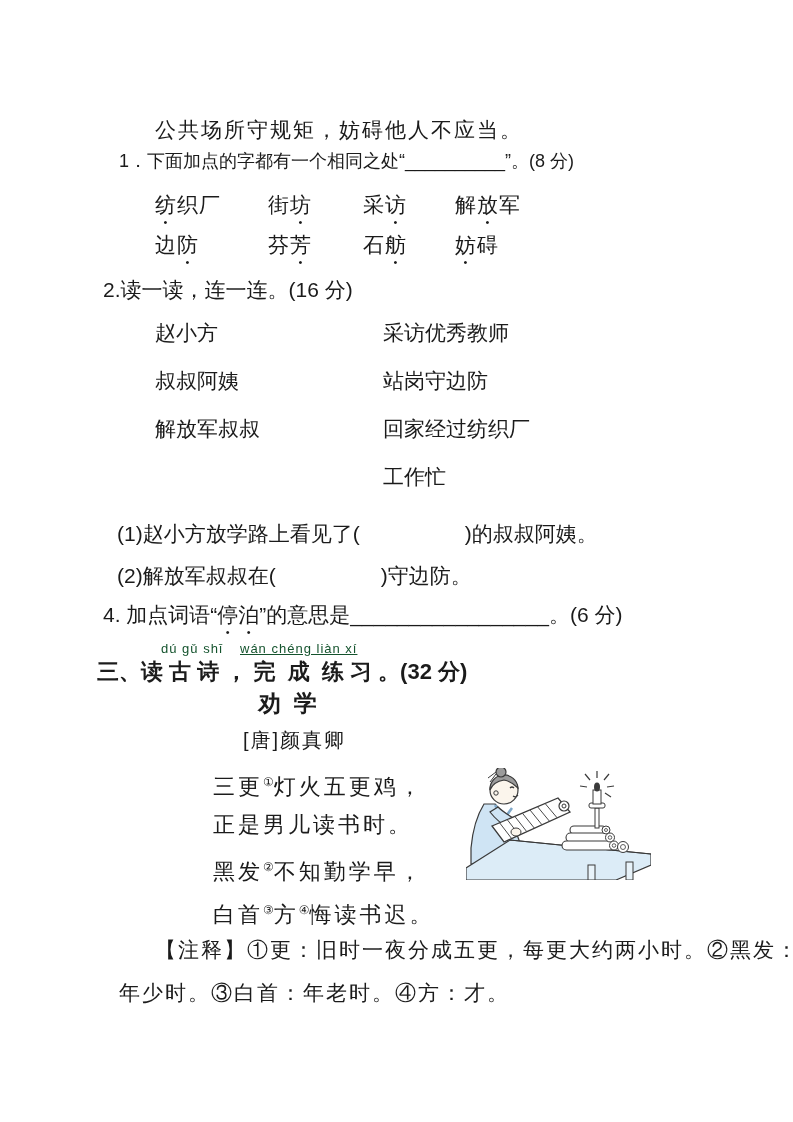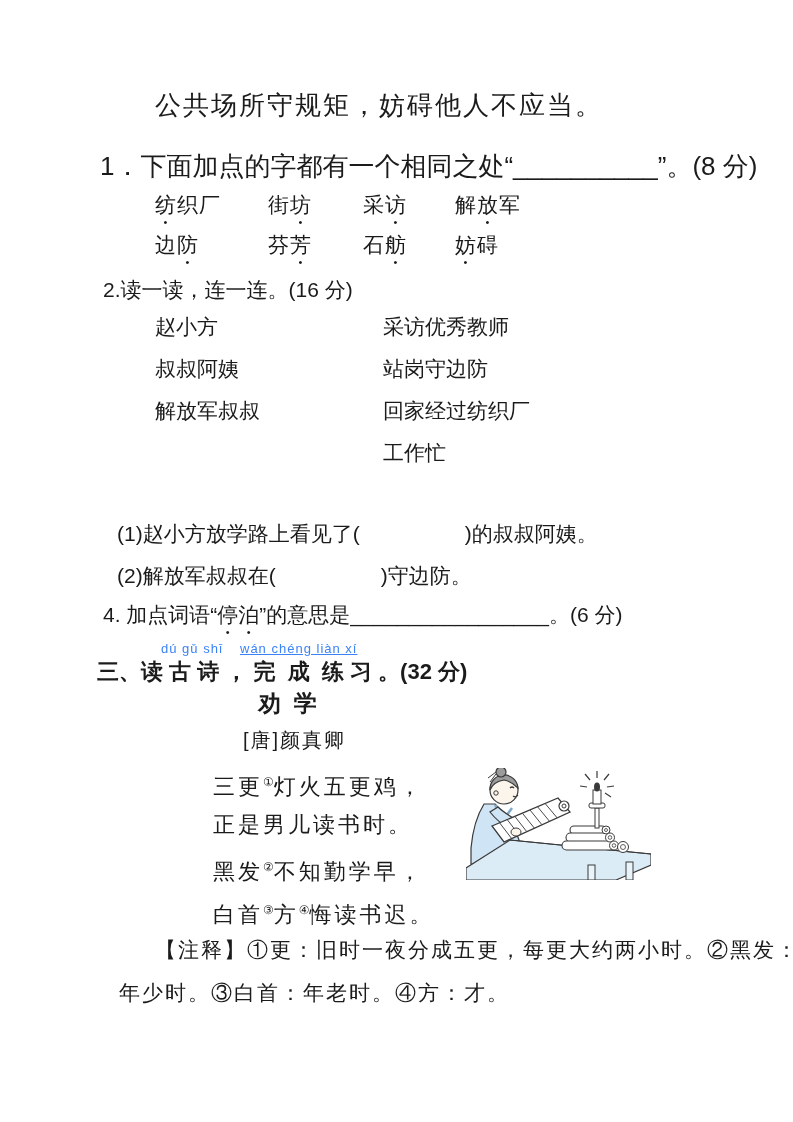--- a/index.html
+++ b/index.html
@@ -4,38 +4,38 @@
 <style>
   html,body{margin:0;padding:0;background:#fff;}
   .page{position:relative;width:793px;height:1122px;background:#ffffff;overflow:hidden;
         color:#1b1b1b;font-family:"Liberation Sans",sans-serif;}
   .abs{position:absolute;white-space:nowrap;}
   .pre{white-space:pre;}
   .hei{font-family:"Liberation Sans",sans-serif;}
   .kai{font-family:"DejaVu Serif",serif;}
   .song{font-family:Liberation Sans, sans-serif;}
 
-  #intro{left:155px;top:88px;font-size:26px;letter-spacing:2px;}
-  #q1h{left:100px;top:149px;font-size:26px;}
+  #intro{left:155px;top:116px;font-size:21px;letter-spacing:2px;}
+  #q1h{left:119px;top:149px;font-size:18px;}
   .word-row{left:155px;height:28px;width:520px;font-size:21px;letter-spacing:1px;}
   #wrow1{top:191px;} #wrow2{top:231px;}
   .word{position:absolute;top:0;}
   .word:nth-child(1){left:0;} .word:nth-child(2){left:113px;}
   .word:nth-child(3){left:208px;} .word:nth-child(4){left:300px;}
   .em-dot{-webkit-text-emphasis:filled dot #1b1b1b;-webkit-text-emphasis-position:under left;
           text-emphasis:filled dot #1b1b1b;text-emphasis-position:under left;}
   #q2h{left:103px;top:276px;font-size:21px;}
   .mcol{top:312px;font-size:21px;}
   #mleft{left:155px;} #mright{left:383px;}
-  .mitem{height:42px;line-height:30px;}
+  .mitem{height:42px;line-height:30px;margin-top:6px;}
   #q3h{left:103px;top:479px;font-size:21px;}
   #q3i1{left:117px;top:520px;font-size:21px;}
   #q3i2{left:117px;top:562px;font-size:21px;}
   #q4{left:103px;top:601px;font-size:21px;}
-  .pinyin{font-size:13px;color:#3b82f6;letter-spacing:1px;}
+  .pinyin{font-size:13px;color:#14532d;letter-spacing:1px;}
   #pinyin1{left:161px;top:641px;} #pinyin2{left:240px;top:641px;text-decoration:underline;}
   #sech{left:97px;top:657px;font-size:22px;font-weight:bold;}
   #ptitle{left:258px;top:688px;font-size:23px;font-weight:bold;}
   #pauthor{left:243px;top:727px;font-size:20px;letter-spacing:2px;}
   #poem{left:213px;top:767px;font-size:22px;letter-spacing:3px;}
   .poem-line{height:42.5px;line-height:30px;}
   .poem-line sup{font-size:12px;letter-spacing:0;vertical-align:8px;}
   #illus{left:466px;top:768px;width:185px;height:112px;}
   .notes{font-size:21px;letter-spacing:2px;}
   #notes1{left:155px;top:936px;} #notes2{left:119px;top:979px;}

